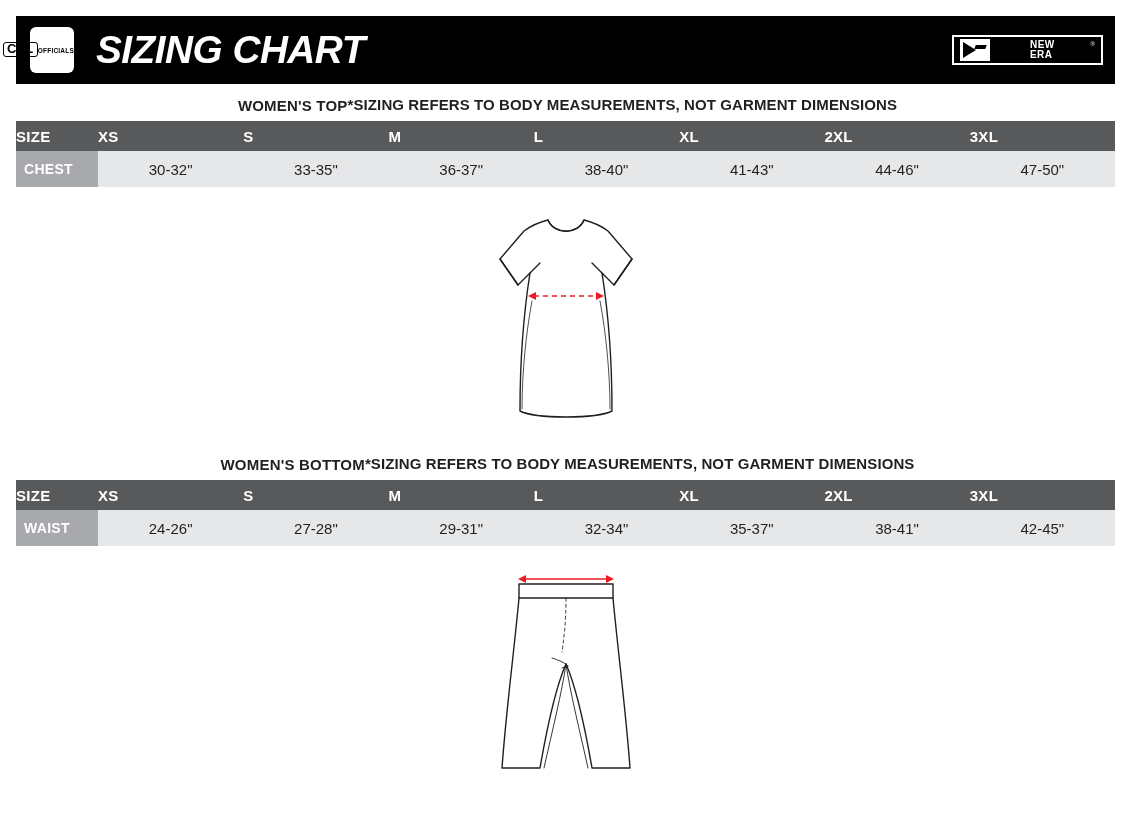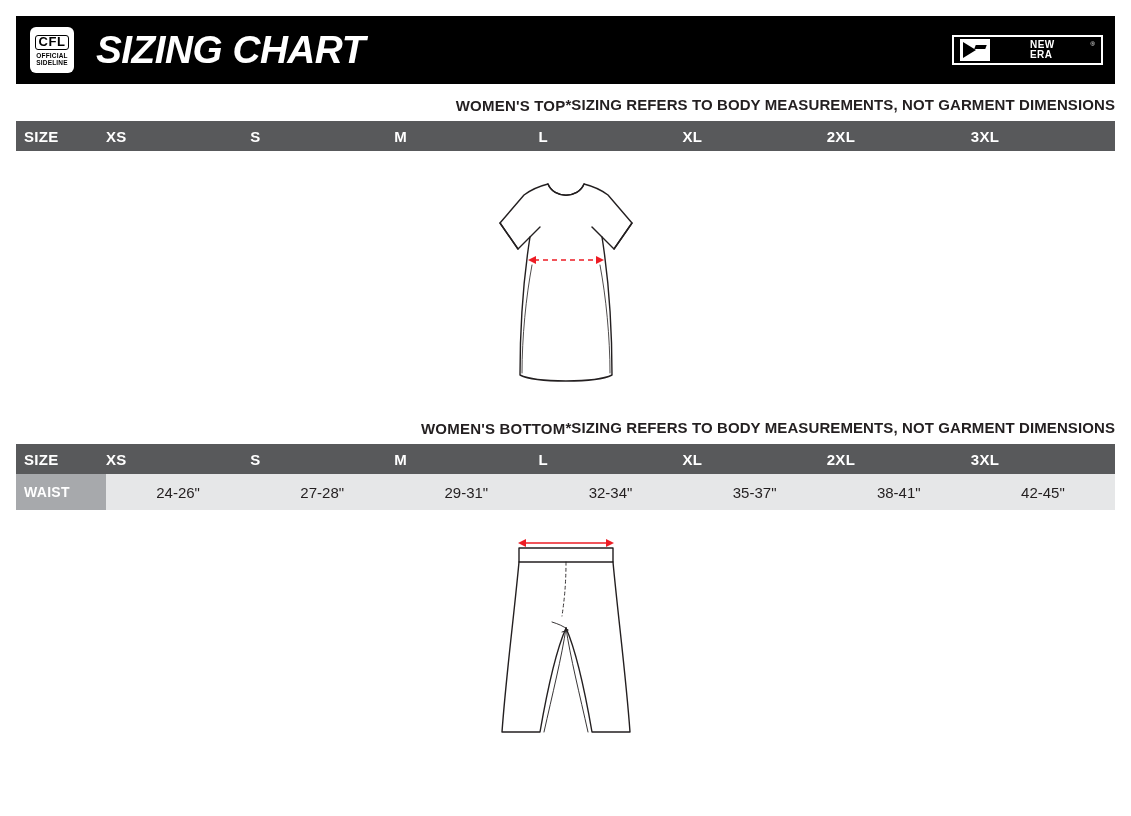--- a/index.html
+++ b/index.html
@@ -32,21 +32,21 @@
     padding: 0 12px 0 14px;
     box-sizing: border-box;
     margin-top: 16px;
   }
   .cfl-logo {
     width: 44px;
     height: 46px;
     background: #ffffff;
     border-radius: 6px;
     display: flex;
-    flex-direction: column;
+    flex-direction: row;
     align-items: center;
     justify-content: center;
     color: #000000;
     flex: 0 0 auto;
   }
   .cfl-logo .cfl-mark {
     font-size: 13px;
     font-weight: bold;
     letter-spacing: 0.5px;
     line-height: 12px;
@@ -123,21 +123,21 @@
     color: #ffffff;
     font-size: 6px;
     align-self: flex-start;
     margin-left: 2px;
   }
 
   
   .section-head {
     display: flex;
     align-items: flex-end;
-    justify-content: flex-end;
+    justify-content: center;
     padding: 12px 0 7px 4px;
   }
   .section-title {
     font-size: 15px;
     font-weight: bold;
     letter-spacing: 0.2px;
     color: #231f20;
     text-transform: uppercase;
   }
   .section-note {
@@ -166,21 +166,20 @@
   .row-head {
     background: #58595b;
     color: #ffffff;
   }
   .row-head th {
     font-weight: bold;
     font-size: 14px;
     letter-spacing: 0.3px;
   }
   .row-head th.label-col {
-    padding-left: 8px;
     width: 82px;
   }
   .row-head th.val-col {
   }
   .row-data {
     background: #e6e7e8;
     color: #231f20;
     height: 36px;
   }
   .row-data td {
@@ -240,20 +239,30 @@
     <tbody>
         <tr class="row-head">
       <th class="label-col">SIZE</th>
       <th class="val-col">XS</th>
       <th class="val-col">S</th>
       <th class="val-col">M</th>
       <th class="val-col">L</th>
       <th class="val-col">XL</th>
       <th class="val-col">2XL</th>
       <th class="val-col">3XL</th>
+    </tr>
+    <tr class="row-data">
+      <td class="label-col">CHEST</td>
+      <td class="val-col">30-32"</td>
+      <td class="val-col">33-35"</td>
+      <td class="val-col">36-37"</td>
+      <td class="val-col">38-40"</td>
+      <td class="val-col">41-43"</td>
+      <td class="val-col">44-46"</td>
+      <td class="val-col">47-50"</td>
     </tr>
   </tbody>
     </table>
 
   <div class="figure fig-top">
     <svg width="260" height="230" viewBox="0 0 260 230">
       <g fill="none" stroke="#231f20" stroke-width="1.4" stroke-linejoin="round" stroke-linecap="round">
 
         <path d="M88 18 C96 12 104 9 112 7
                  C118 22 142 22 148 7

